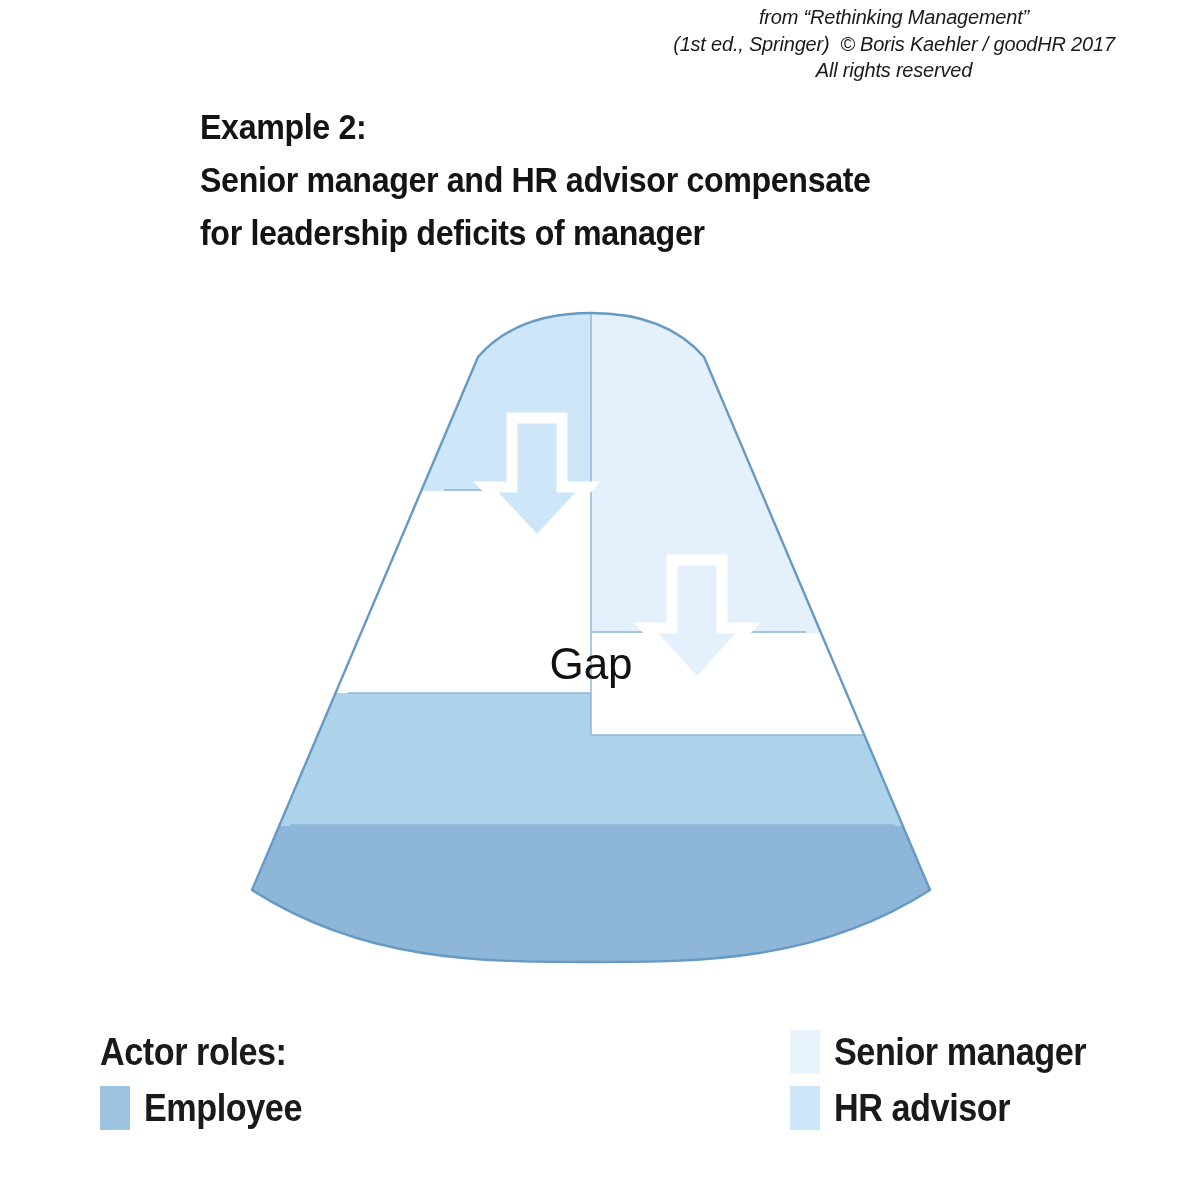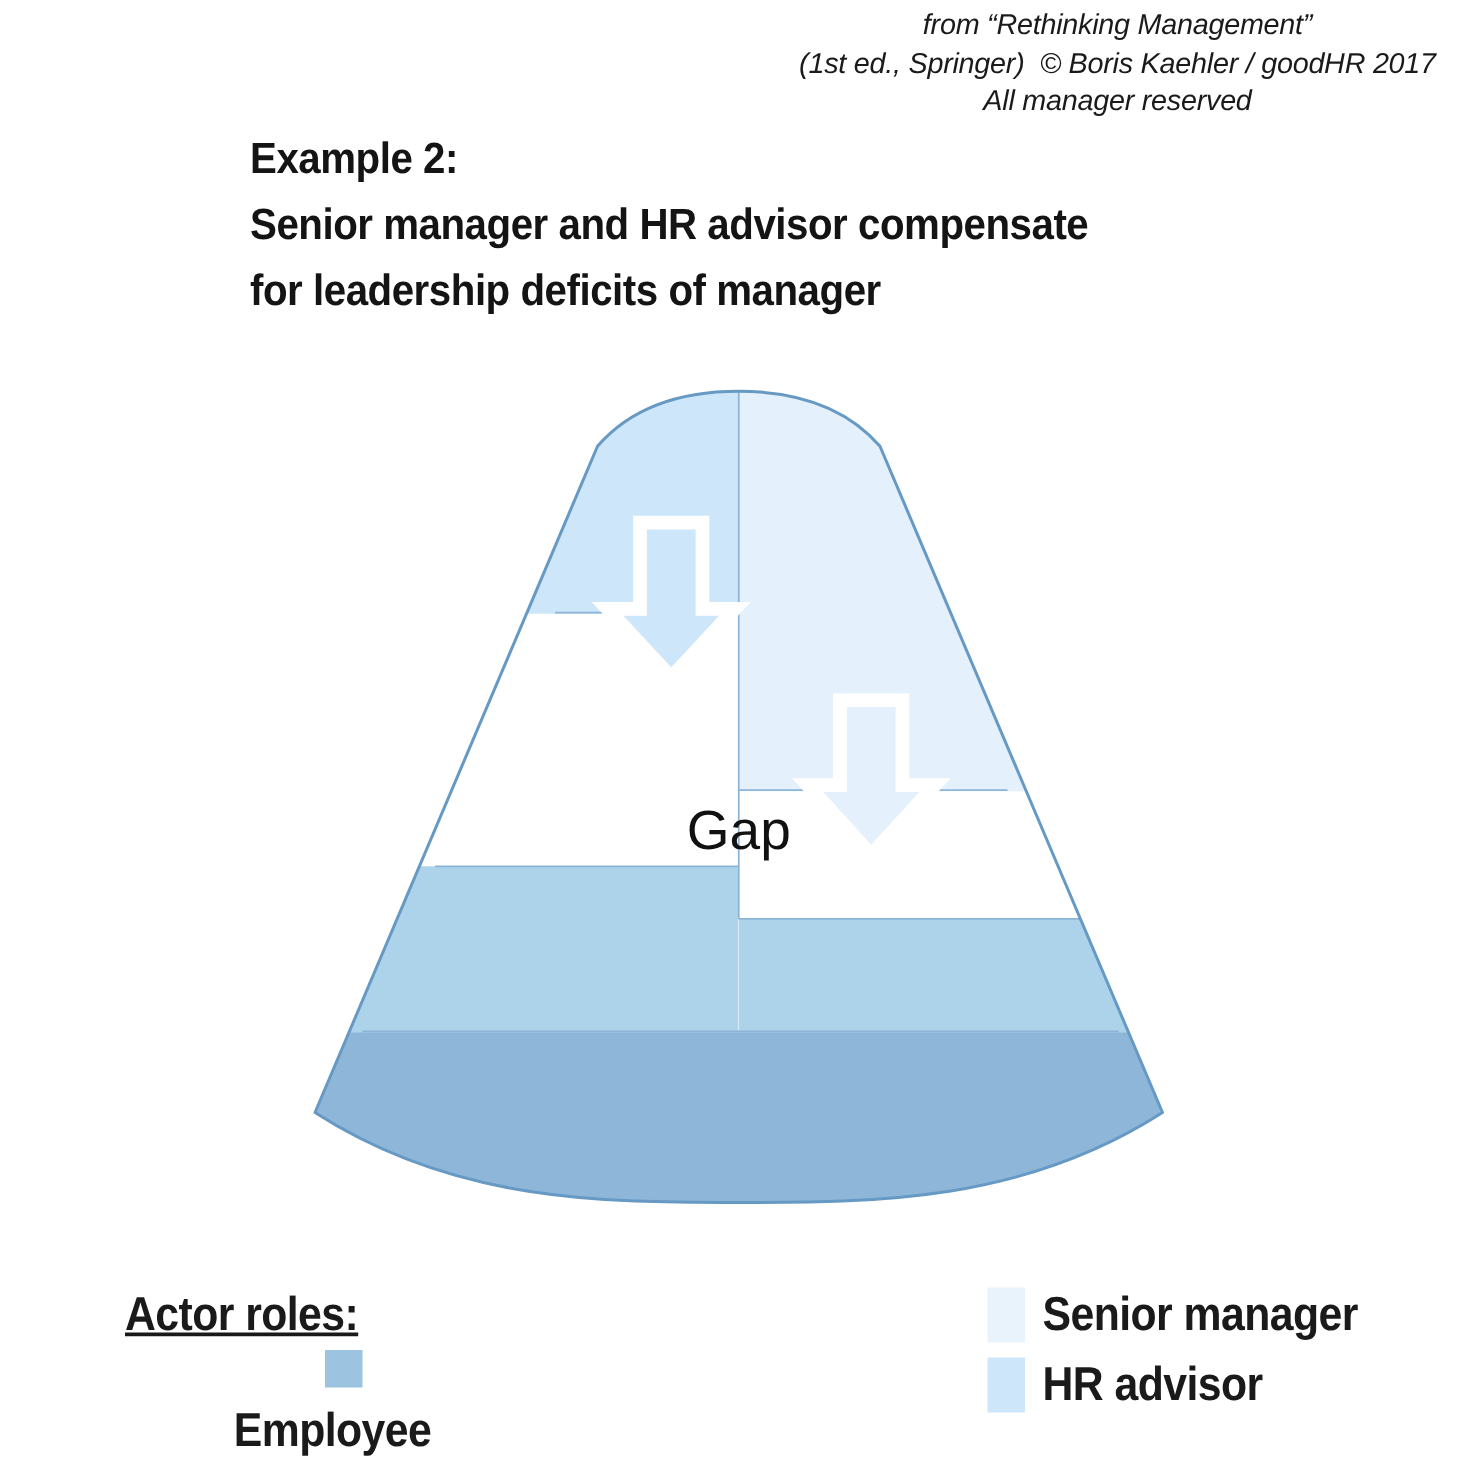--- a/index.html
+++ b/index.html
@@ -24,21 +24,21 @@
   }
 
   
   .attribution {
     position: absolute;
     top: 4px;
     right: 8px;
     width: 560px;
     text-align: center;
     font-style: italic;
-    font-size: 23px;
+    font-size: 20px;
     line-height: 1.33;
     letter-spacing: -0.2px;
     color: #1a1a1a;
   }
   .attribution .line { display: block; white-space: pre; }
 
   
   .title-block {
     position: absolute;
     top: 100px;
@@ -111,21 +111,21 @@
   }
 </style>
 </head>
 <body>
 
 <div class="page">
 
   <div class="attribution">
     <span class="line">from “Rethinking Management”</span>
     <span class="line">(1st ed., Springer)  © Boris Kaehler / goodHR 2017</span>
-    <span class="line">All manager reserved</span>
+    <span class="line">All rights reserved</span>
   </div>
 
   <div class="title-block">
     <span class="line">Example 2:</span>
     <span class="line">Senior manager and HR advisor compensate</span>
     <span class="line">for leadership deficits of manager</span>
   </div>
 
   <div class="diagram">
     <svg width="1182" height="1010" viewBox="0 0 1182 1010" xmlns="http://www.w3.org/2000/svg">
@@ -192,31 +192,31 @@
                C 482,962 364,962 252,890
                L 478,357
                C 504,327 542,313 591,313 Z" fill="none" stroke="#6699c4" stroke-width="2.4" stroke-linejoin="round"></path>
 
       <text class="gap-label" x="591" y="679" text-anchor="middle" transform="translate(0,0) scale(1,1)">Gap</text>
     </svg>
   </div>
 
   <div class="legend">
 
-    <div class="legend-cell" style="grid-row:1; grid-column:1;text-decoration:underline;">
+    <div class="legend-cell" style="grid-row:1; grid-column:1;">
       <span class="legend-title">Actor roles:</span>
     </div>
 
 
     <div class="legend-cell" style="grid-row:1; grid-column:3;">
       <span class="swatch" style="background: rgb(232, 243, 251);"></span>
       <span class="legend-label">Senior manager</span>
     </div>
 
-    <div class="legend-cell" style="grid-row:2; grid-column:1;flex-direction:column;">
+    <div class="legend-cell" style="grid-row:2; grid-column:1;">
       <span class="swatch" style="background: rgb(156, 195, 224);"></span>
       <span class="legend-label">Employee</span>
     </div>
 
 
     <div class="legend-cell" style="grid-row:2; grid-column:3;">
       <span class="swatch" style="background: rgb(205, 230, 249);"></span>
       <span class="legend-label">HR advisor</span>
     </div>
 

